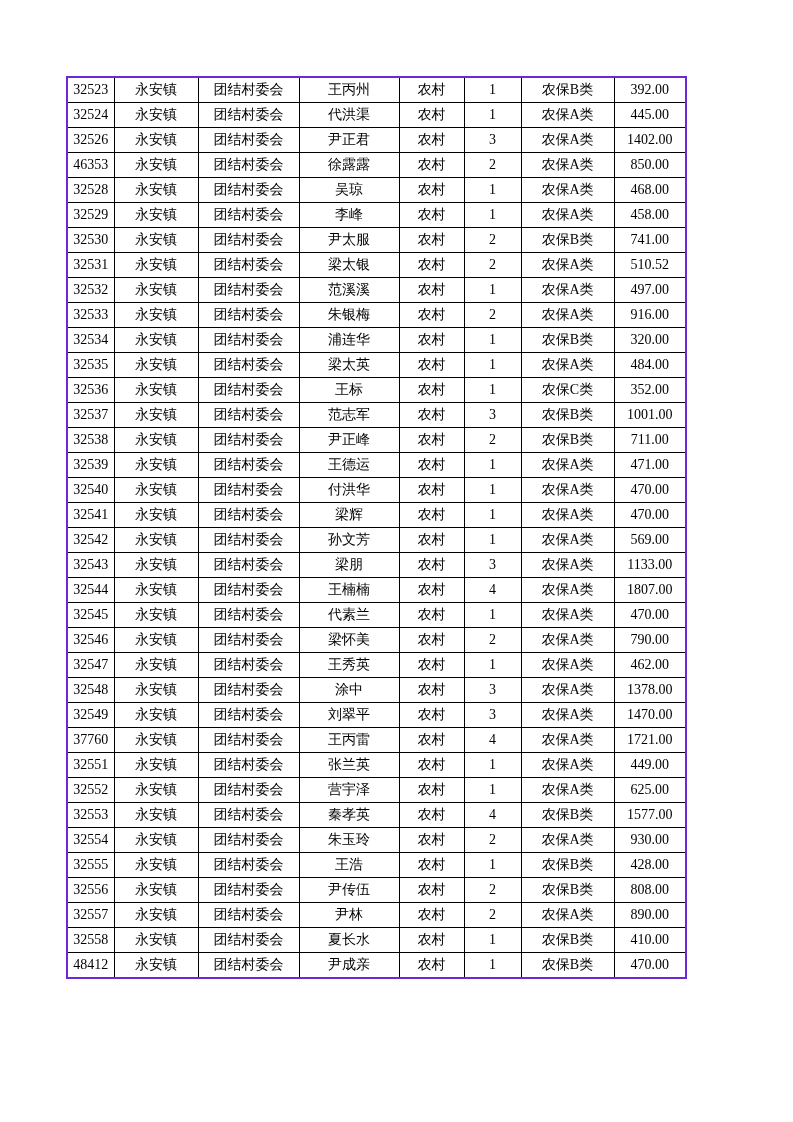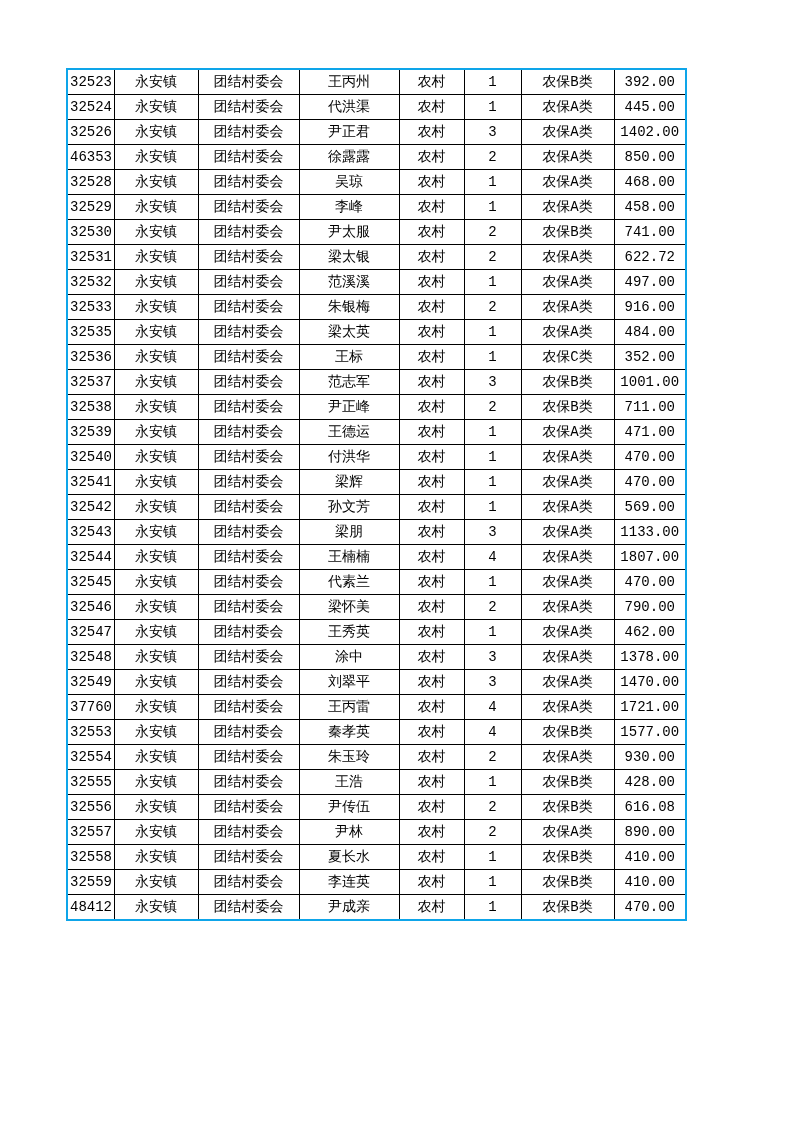--- a/index.html
+++ b/index.html
@@ -11,26 +11,25 @@
     position: relative;
     width: 793px;
     height: 1122px;
     background: #ffffff;
     font-family: "Liberation Serif", "DejaVu Serif", serif;
     color: #000000;
   }
   table.roster {
     position: absolute;
     left: 66px;
-    top: 68px;
+    top: 76px;
     width: 619px;
     border-collapse: collapse;
     table-layout: fixed;
-    border: 2px solid #0ea5e9;
-    font-family: Liberation Mono, monospace;
+    border: 2px solid #6d28d9;
   }
   table.roster td {
     border: 1px solid #000000;
     height: 24px;
     padding: 0 2px;
     text-align: center;
     vertical-align: middle;
     font-size: 14px;
     line-height: 24px;
     white-space: nowrap;
@@ -124,41 +123,51 @@
           <td>741.00</td>
         </tr>
         <tr>
           <td>32531</td>
           <td>永安镇</td>
           <td>团结村委会</td>
           <td>梁太银</td>
           <td>农村</td>
           <td>2</td>
           <td>农保A类</td>
-          <td>622.72</td>
+          <td>510.52</td>
         </tr>
         <tr>
           <td>32532</td>
           <td>永安镇</td>
           <td>团结村委会</td>
           <td>范溪溪</td>
           <td>农村</td>
           <td>1</td>
           <td>农保A类</td>
           <td>497.00</td>
         </tr>
         <tr>
           <td>32533</td>
           <td>永安镇</td>
           <td>团结村委会</td>
           <td>朱银梅</td>
           <td>农村</td>
           <td>2</td>
           <td>农保A类</td>
           <td>916.00</td>
+        </tr>
+        <tr>
+          <td>32534</td>
+          <td>永安镇</td>
+          <td>团结村委会</td>
+          <td>浦连华</td>
+          <td>农村</td>
+          <td>1</td>
+          <td>农保B类</td>
+          <td>320.00</td>
         </tr>
         <tr>
           <td>32535</td>
           <td>永安镇</td>
           <td>团结村委会</td>
           <td>梁太英</td>
           <td>农村</td>
           <td>1</td>
           <td>农保A类</td>
           <td>484.00</td>
@@ -307,20 +316,40 @@
           <td>37760</td>
           <td>永安镇</td>
           <td>团结村委会</td>
           <td>王丙雷</td>
           <td>农村</td>
           <td>4</td>
           <td>农保A类</td>
           <td>1721.00</td>
         </tr>
         <tr>
+          <td>32551</td>
+          <td>永安镇</td>
+          <td>团结村委会</td>
+          <td>张兰英</td>
+          <td>农村</td>
+          <td>1</td>
+          <td>农保A类</td>
+          <td>449.00</td>
+        </tr>
+        <tr>
+          <td>32552</td>
+          <td>永安镇</td>
+          <td>团结村委会</td>
+          <td>营宇泽</td>
+          <td>农村</td>
+          <td>1</td>
+          <td>农保A类</td>
+          <td>625.00</td>
+        </tr>
+        <tr>
           <td>32553</td>
           <td>永安镇</td>
           <td>团结村委会</td>
           <td>秦孝英</td>
           <td>农村</td>
           <td>4</td>
           <td>农保B类</td>
           <td>1577.00</td>
         </tr>
         <tr>
@@ -344,47 +373,37 @@
           <td>428.00</td>
         </tr>
         <tr>
           <td>32556</td>
           <td>永安镇</td>
           <td>团结村委会</td>
           <td>尹传伍</td>
           <td>农村</td>
           <td>2</td>
           <td>农保B类</td>
-          <td>616.08</td>
+          <td>808.00</td>
         </tr>
         <tr>
           <td>32557</td>
           <td>永安镇</td>
           <td>团结村委会</td>
           <td>尹林</td>
           <td>农村</td>
           <td>2</td>
           <td>农保A类</td>
           <td>890.00</td>
         </tr>
         <tr>
           <td>32558</td>
           <td>永安镇</td>
           <td>团结村委会</td>
           <td>夏长水</td>
-          <td>农村</td>
-          <td>1</td>
-          <td>农保B类</td>
-          <td>410.00</td>
-        </tr>
-        <tr>
-          <td>32559</td>
-          <td>永安镇</td>
-          <td>团结村委会</td>
-          <td>李连英</td>
           <td>农村</td>
           <td>1</td>
           <td>农保B类</td>
           <td>410.00</td>
         </tr>
         <tr>
           <td>48412</td>
           <td>永安镇</td>
           <td>团结村委会</td>
           <td>尹成亲</td>

